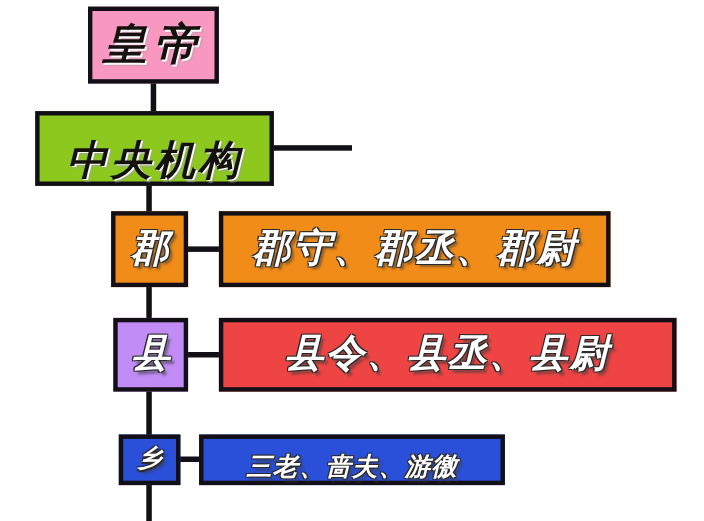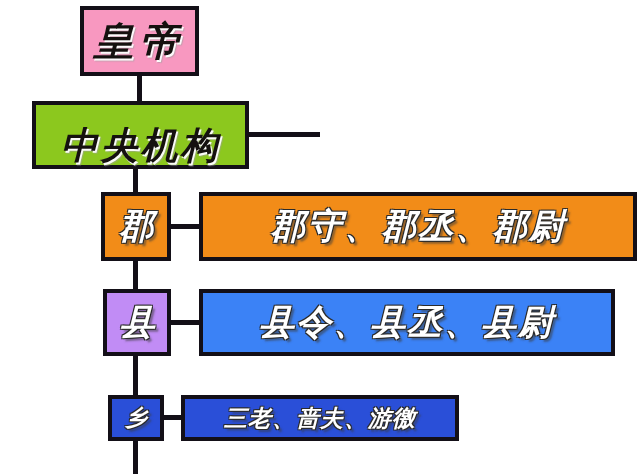--- a/index.html
+++ b/index.html
@@ -60,21 +60,21 @@
     z-index: 1;
   }
   .v-line { width: 5px; }
   .h-line { height: 5px; }
 
   
   #node-emperor      { left:80px;  top:6px;   width:119px; height:70px; }
   #node-central      { left:32px;  top:101px; width:217px; height:68px; }
   #node-three-nine   { left:318px; top:101px; width:223px; height:68px; }
   #node-commandery   { left:101px; top:192px; width:70px;  height:69px; }
-  #node-commandery-officials { left:199px; top:192px; width:438px; height:69px; }
+  #node-commandery-officials { left:199px; top:192px; width:356px; height:69px; }
   #node-county       { left:103px; top:289px; width:68px;  height:67px; }
   #node-county-officials     { left:199px; top:289px; width:416px; height:67px; }
   #node-township     { left:108px; top:395px; width:56px;  height:46px; }
   #node-township-officials   { left:181px; top:395px; width:278px; height:46px; }
 
   #node-emperor .node-label      { font-size: 40px; letter-spacing: 6px; }
   #node-central .node-label      { font-size: 37px; letter-spacing: 3px; margin-top: 20px; }
   #node-three-nine .node-label   { font-size: 37px; letter-spacing: 3px; }
   #node-commandery .node-label   { font-size: 35px; }
   #node-commandery-officials .node-label { font-size: 35px; letter-spacing: 2px; }
@@ -123,25 +123,25 @@
   </div>
 
   <div class="node ink-light" id="node-commandery-officials" style="background-color: rgb(242, 140, 24); border-color: rgb(19, 15, 23);">
     <span class="node-label">郡守、郡丞、郡尉</span>
   </div>
 
   <div class="node ink-light" id="node-county" style="background-color: rgb(193, 140, 245); border-color: rgb(19, 15, 23);">
     <span class="node-label">县</span>
   </div>
 
-  <div class="node ink-light" id="node-county-officials" style="background-color: #3b82f6; border-color: rgb(19, 15, 23); text-align: right;">
+  <div class="node ink-light" id="node-county-officials" style="background-color: #ef4444; border-color: rgb(19, 15, 23); text-align: right;">
     <span class="node-label">县令、县丞、县尉</span>
   </div>
 
   <div class="node ink-light" id="node-township" style="background-color: rgb(42, 79, 216); border-color: rgb(19, 15, 23);">
     <span class="node-label">乡</span>
   </div>
 
-  <div class="node ink-light" id="node-township-officials" style="background-color: rgb(42, 79, 216); border-color: rgb(19, 15, 23);">
+  <div class="node ink-light" id="node-township-officials" style="background-color: rgb(42, 79, 216); border-color: rgb(19, 15, 23); align-items: flex-end;">
     <span class="node-label">三老、啬夫、游徼</span>
   </div>
 
 </div>
 
 </body></html>

